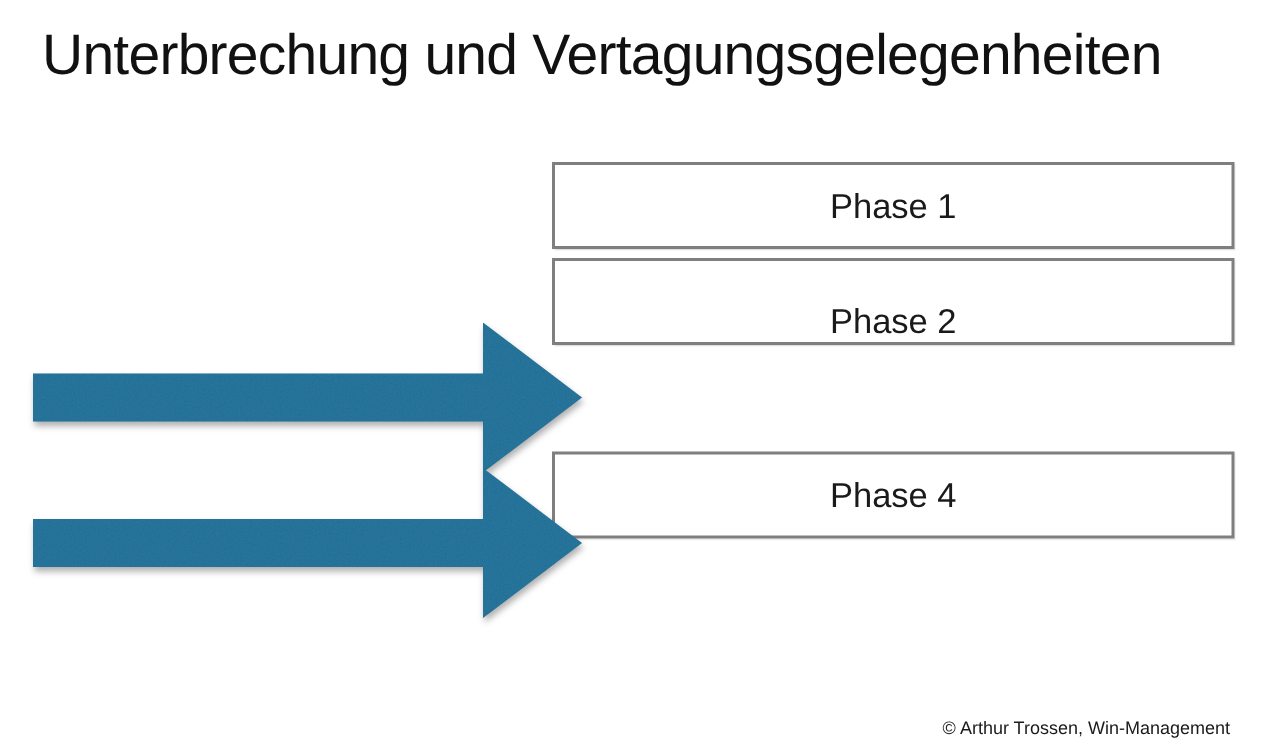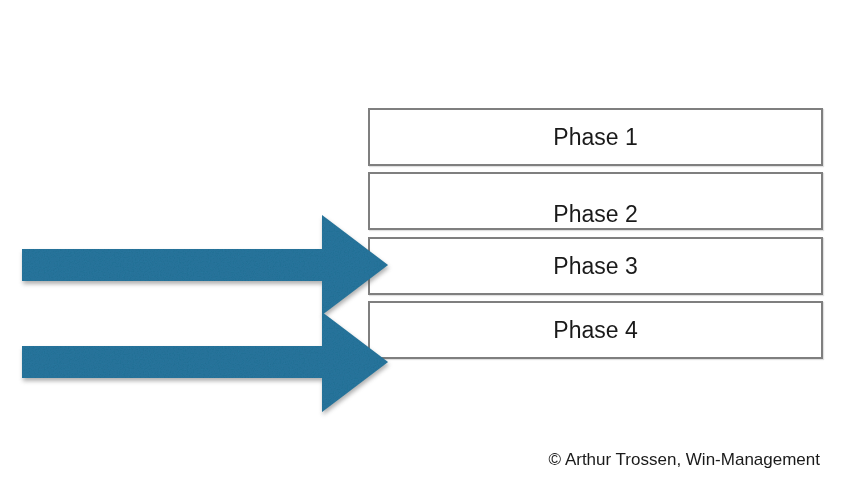--- a/index.html
+++ b/index.html
@@ -74,42 +74,40 @@
     height: 100px;
     color: var(--arrow-blue);
     filter: drop-shadow(1px 3px 2px rgba(80,80,80,0.45));
   }
   .arrow-1 { top: 215px; }
   .arrow-2 { top: 312px; }
 
   .slide-footer {
     position: absolute;
     right: 24px;
-    top: 450px;
-    font-size: 17px;
+    top: 478px;
+    font-size: 12px;
     font-weight: 300;
     color: var(--footer-text);
     white-space: nowrap;
   }
 </style>
 </head>
 <body>
 
 <div class="slide">
 
+  <h1 class="slide-title">Unterbrechung und Vertagungsgelegenheiten</h1>
 
   <div class="phase-stack">
     <div class="phase-box phase-box-1">
       <span class="phase-label">Phase 1</span>
     </div>
     <div class="phase-box phase-box-2">
       <span class="phase-label">Phase 2</span>
-    </div>
-    <div class="phase-box phase-box-3">
-      <span class="phase-label">Phase 3</span>
     </div>
     <div class="phase-box phase-box-4">
       <span class="phase-label">Phase 4</span>
     </div>
   </div>
 
   <svg class="arrow arrow-1" viewBox="0 0 366 100" xmlns="http://www.w3.org/2000/svg" aria-hidden="true">
     <defs>
       <filter id="grainA" x="-5%" y="-5%" width="110%" height="110%">
         <feTurbulence type="fractalNoise" baseFrequency="0.8" numOctaves="2" result="n"></feTurbulence>

